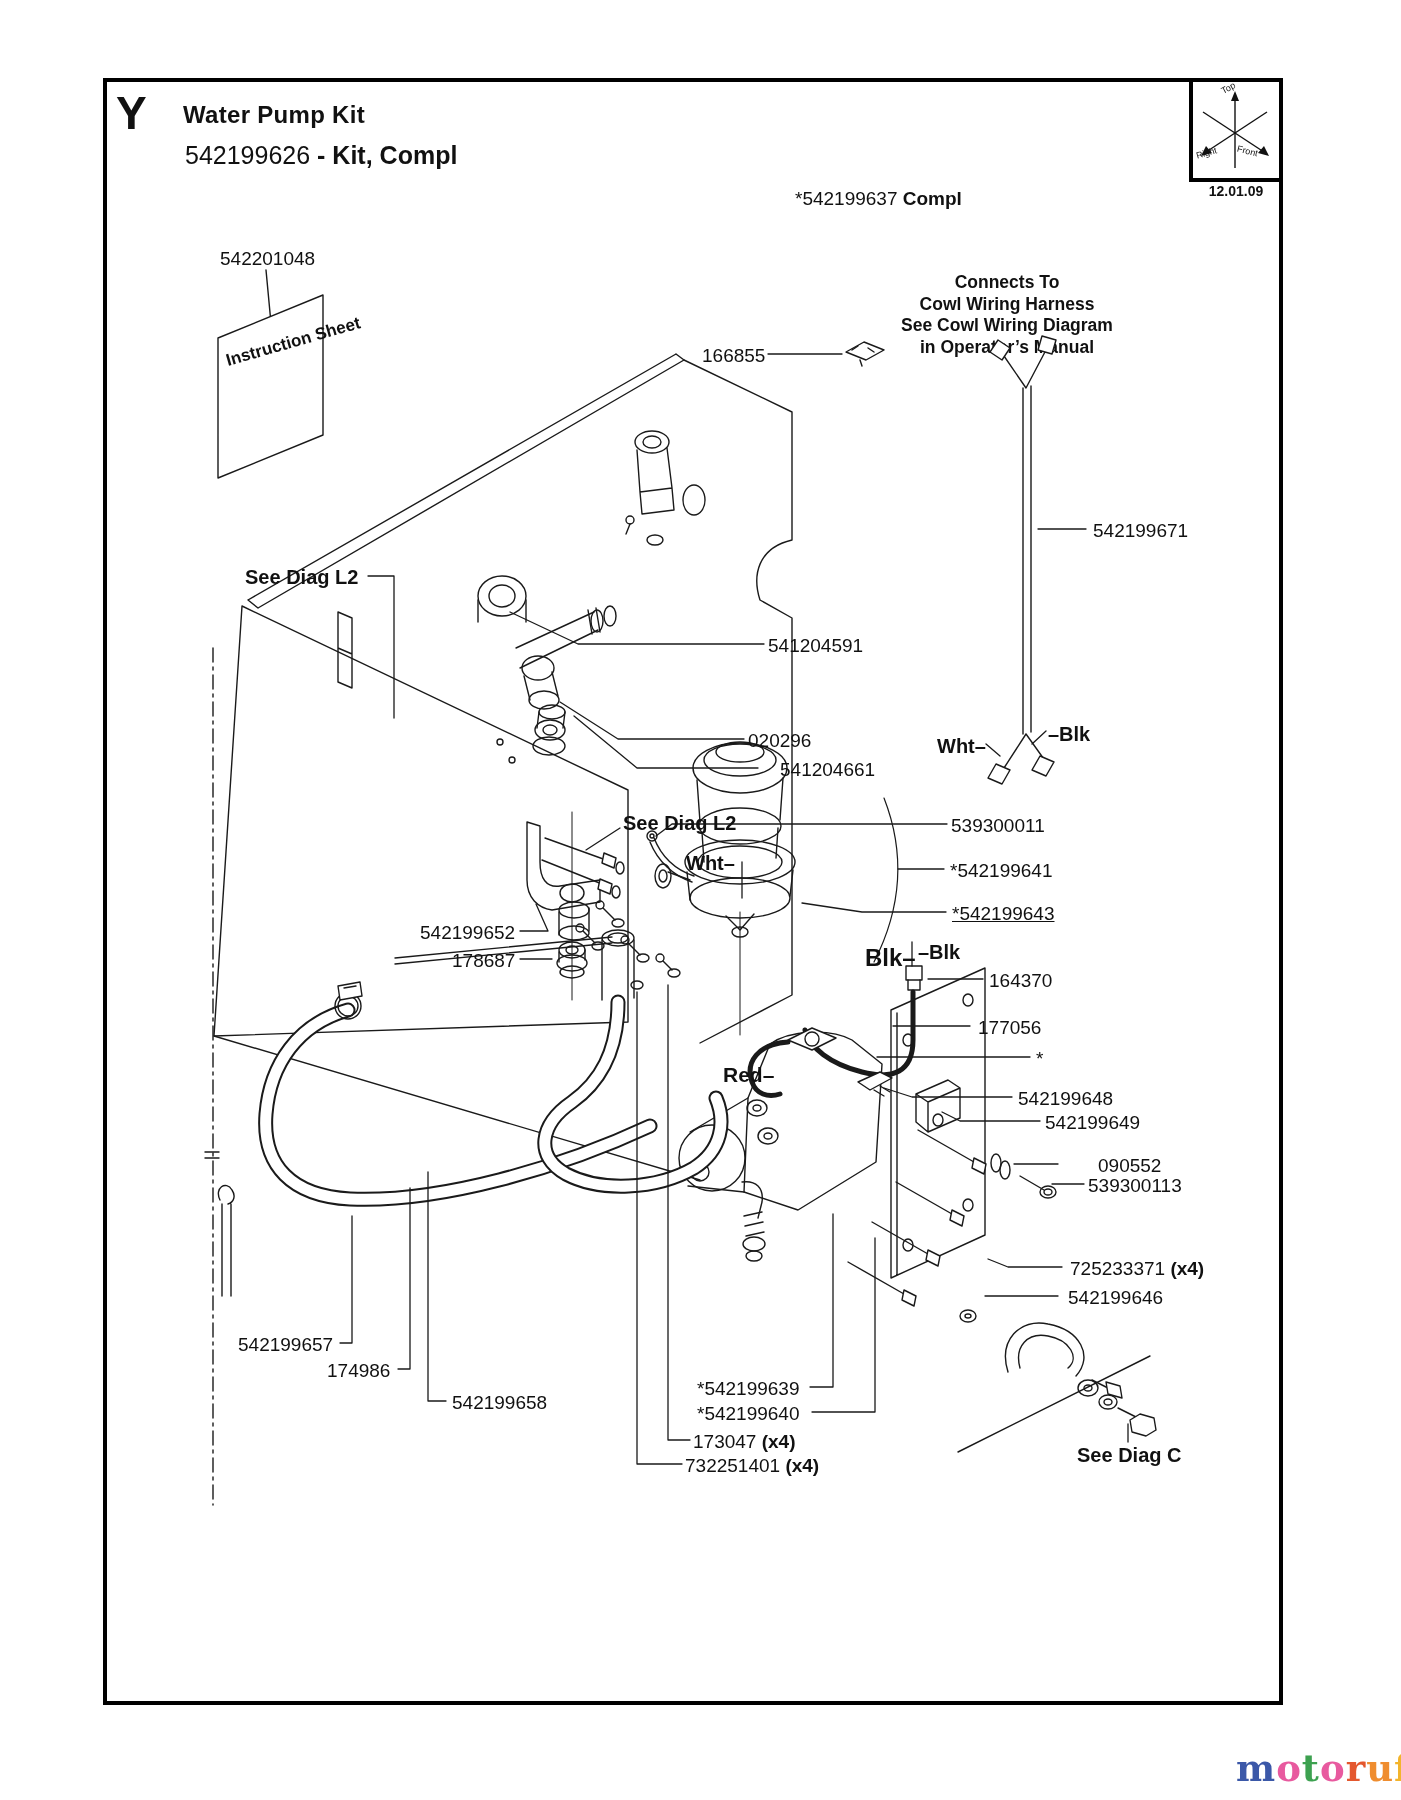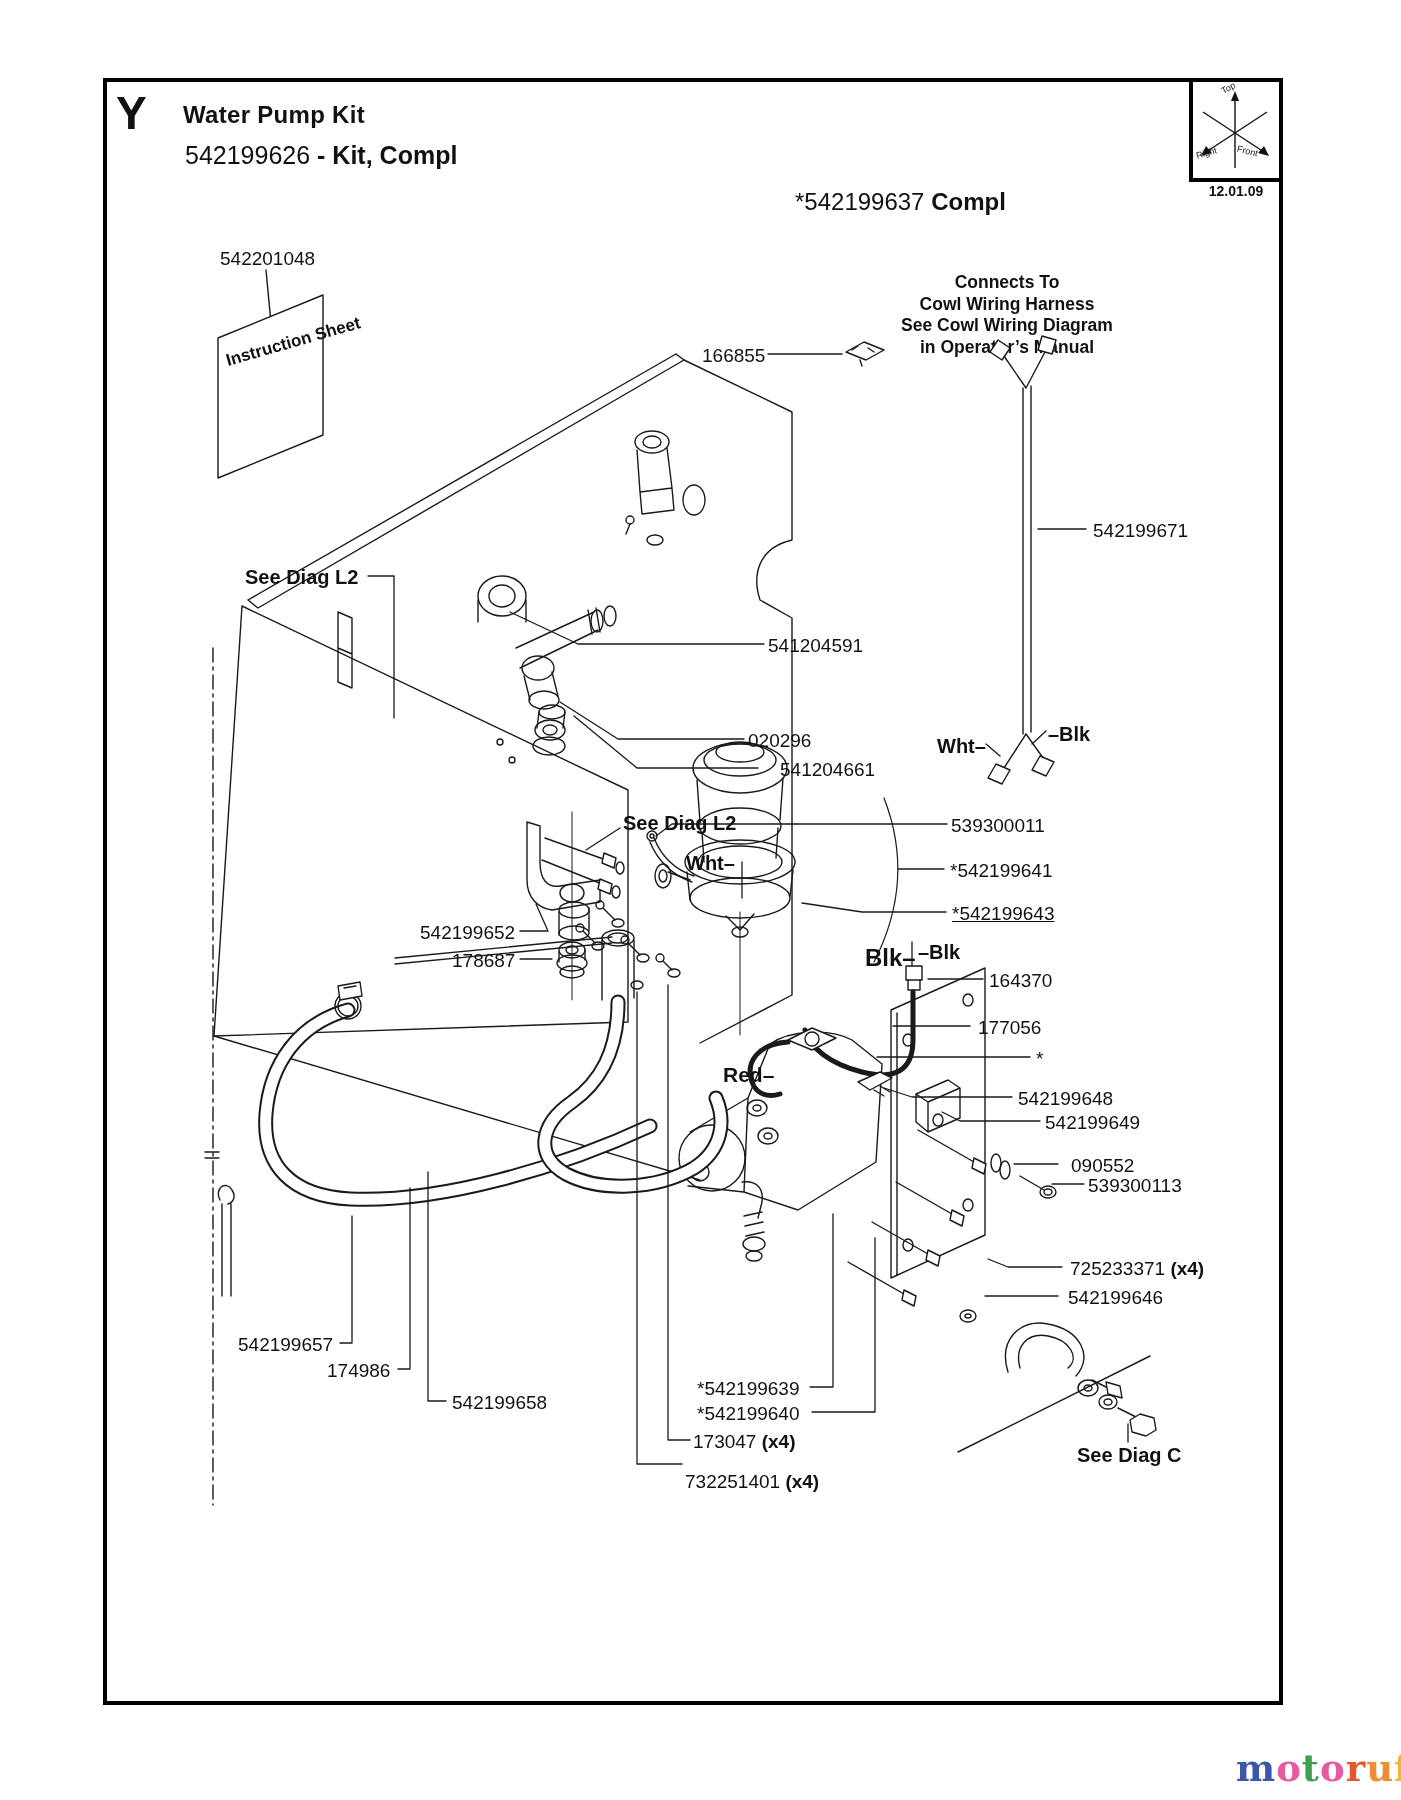--- a/index.html
+++ b/index.html
@@ -9,21 +9,21 @@
   .corner-box{position:absolute;left:1189px;top:78px;width:86px;height:96px;border:4px solid #000;background:#fff}
   .corner-date{position:absolute;left:1191px;top:183px;width:90px;text-align:center;font-size:14px;font-weight:bold}
   .axis{position:absolute;font-size:9px;white-space:nowrap}
   .axis-top{left:28px;top:1px;transform:rotate(-28deg)}
   .axis-right{left:3px;top:66px;transform:rotate(-16deg)}
   .axis-front{left:44px;top:64px;transform:rotate(14deg)}
   .hdr-letter{position:absolute;left:116px;top:86px;font-size:46px;font-weight:bold}
   .hdr-title{position:absolute;left:183px;top:101px;font-size:24px;font-weight:bold;letter-spacing:.3px}
   .hdr-sub{position:absolute;left:185px;top:141px;font-size:25px}
   .b{font-weight:bold}
-  .compl-ref{position:absolute;left:795px;top:188px;font-size:24px}
+  .compl-ref{position:absolute;left:795px;top:188px;font-size:19px}
   .note{position:absolute;width:272px;text-align:center;font-weight:bold;font-size:17.5px;line-height:21.5px}
   .note-f1f2{left:621px;top:272px}
   .note-cowl{left:871px;top:272px}
   .plabel{position:absolute;white-space:nowrap;font-size:19px}
   .art{position:absolute;left:0;top:0}
   .watermark{position:absolute;left:1236px;top:1746px;font-family:"DejaVu Serif",serif;
              font-weight:bold;font-size:37px;letter-spacing:1px}
 </style>
 </head>
 <body>
@@ -355,33 +355,33 @@
       <div class="plabel" style="left: 950px; top: 860px;"><span>*542199641</span></div>
       <div class="plabel" style="left: 952px; top: 903px; text-decoration: underline;"><span>*542199643</span></div>
       <div class="plabel" style="left: 918px; top: 941px; font-size: 20px;"><span class="b">–Blk</span></div>
       <div class="plabel" style="left: 989px; top: 970px;"><span>164370</span></div>
       <div class="plabel" style="left: 865px; top: 944px; font-size: 24px;"><span class="b">Blk–</span></div>
       <div class="plabel" style="left: 978px; top: 1017px;"><span>177056</span></div>
       <div class="plabel" style="left: 702px; top: 1063px; font-size: 21px; margin-left: 21px;"><span class="b">Red–</span></div>
       <div class="plabel" style="left: 1036px; top: 1048px;"><span>*</span></div>
       <div class="plabel" style="left: 1018px; top: 1088px;"><span>542199648</span></div>
       <div class="plabel" style="left: 1045px; top: 1112px;"><span>542199649</span></div>
-      <div class="plabel" style="left: 1071px; top: 1155px;"><span>090552</span></div>
+      <div class="plabel" style="left: 1098px; top: 1155px;"><span>090552</span></div>
       <div class="plabel" style="left: 1088px; top: 1175px;"><span>539300113</span></div>
       <div class="plabel" style="left: 1070px; top: 1258px;"><span>725233371 </span><span class="b">(x4)</span></div>
       <div class="plabel" style="left: 1068px; top: 1287px;"><span>542199646</span></div>
       <div class="plabel" style="left: 420px; top: 922px; text-align: right;"><span>542199652</span></div>
       <div class="plabel" style="left: 452px; top: 950px;"><span>178687</span></div>
       <div class="plabel" style="left: 238px; top: 1334px;"><span>542199657</span></div>
       <div class="plabel" style="left: 327px; top: 1360px;"><span>174986</span></div>
       <div class="plabel" style="left: 452px; top: 1392px;"><span>542199658</span></div>
       <div class="plabel" style="left: 697px; top: 1378px;"><span>*542199639</span></div>
       <div class="plabel" style="left: 697px; top: 1403px;"><span>*542199640</span></div>
       <div class="plabel" style="left: 693px; top: 1431px;"><span>173047 </span><span class="b">(x4)</span></div>
-      <div class="plabel" style="left: 685px; top: 1455px; margin-top: 16px;"><span>732251401 </span><span class="b">(x4)</span></div>
+      <div class="plabel" style="left: 685px; top: 1455px;"><span>732251401 </span><span class="b">(x4)</span></div>
       <div class="plabel" style="left: 1077px; top: 1444px; font-size: 20px;"><span class="b">See Diag C</span></div>
     </div>
 
   <div class="watermark">
     <span id="wm-letters"><span style="color: rgb(59, 88, 168);">m</span><span style="color: rgb(232, 90, 159);">o</span><span style="color: rgb(61, 161, 80);">t</span><span style="color: rgb(232, 90, 159);">o</span><span style="color: rgb(228, 87, 46);">r</span><span style="color: rgb(239, 141, 47);">u</span><span style="color: rgb(243, 180, 43);">f</span></span>
   </div>
 
 </div>
 
 </body></html>

